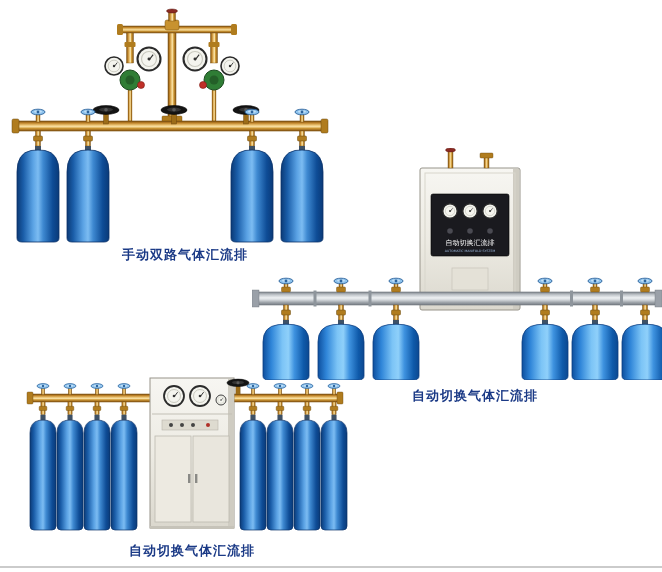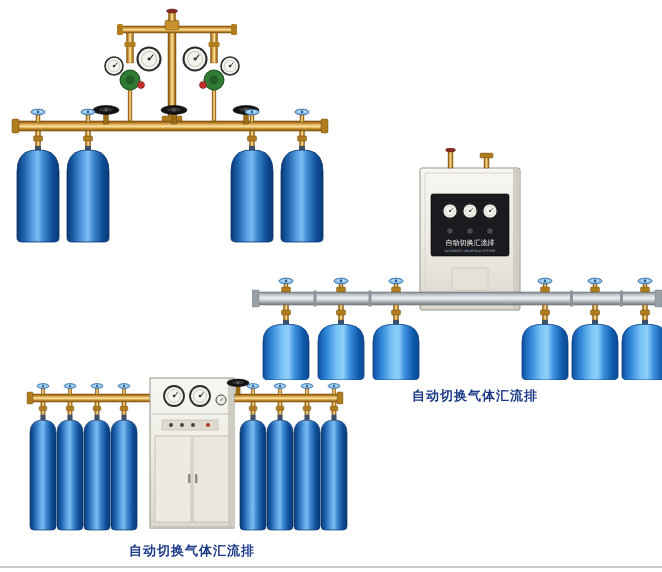--- a/index.html
+++ b/index.html
@@ -168,20 +168,21 @@
         <use href="#blueWheel" transform="translate(244,106)"></use>
         <use href="#connDown" transform="translate(244,125)"></use>
         <use href="#cylTall" transform="translate(244,144)" fill="url(#gradCyl1)" stroke="#0a3168" stroke-width="0.8"></use>
       </g>
       <g>
         <use href="#blueWheel" transform="translate(294,106)"></use>
         <use href="#connDown" transform="translate(294,125)"></use>
         <use href="#cylTall" transform="translate(294,144)" fill="url(#gradCyl1)" stroke="#0a3168" stroke-width="0.8"></use>
       </g>
     </svg>
+    <figcaption>手动双路气体汇流排</figcaption>
   </figure>
 
   <figure class="product f2">
     <svg viewBox="0 0 410 232">
 
       <g>
         <rect x="168" y="20" width="100" height="142" rx="2" fill="url(#gradCab)" stroke="#97948a" stroke-width="1"></rect>
         <rect x="261" y="21" width="6" height="140" fill="#cfccc2"></rect>
         <rect x="173" y="25" width="90" height="132" fill="none" stroke="#d8d5cb" stroke-width="1"></rect>
         <rect x="179" y="46" width="78" height="62" rx="2" fill="#1a1a1f" stroke="#000000" stroke-width="0.6"></rect>

